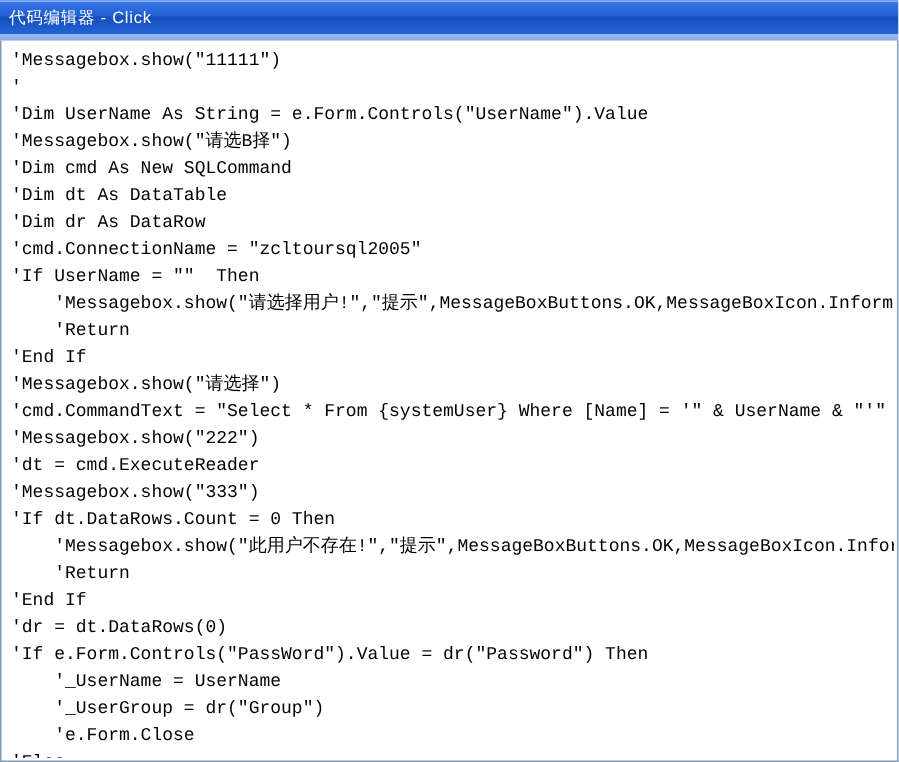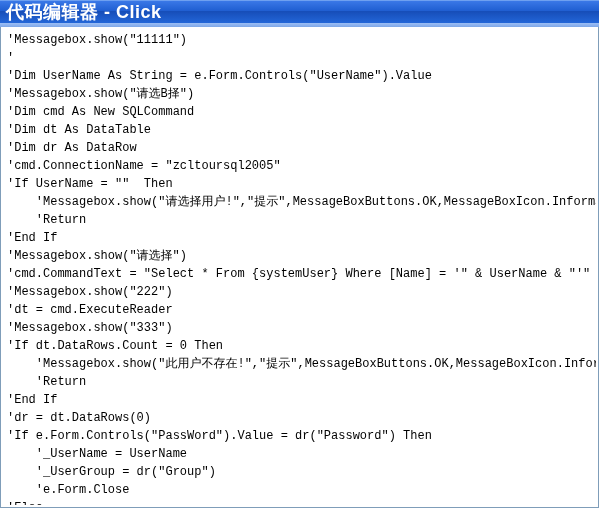--- a/index.html
+++ b/index.html
@@ -11,22 +11,22 @@
     font-family: "Microsoft YaHei", "SimSun", Tahoma, sans-serif;
     font-size: 12px;
     background: #fff;
   }
   .titlebar {
     background: linear-gradient(to bottom, #3a78e7 0%, #1f5ed1 45%, #164db8 46%, #2366d8 100%);
     color: #fff;
     height: 22px;
     line-height: 22px;
     padding: 0 6px;
-    font-weight: bold;
-    font-size: 18px;
+    font-weight: normal;
+    font-size: 11px;
     font-family: "SimSun", Tahoma, sans-serif;
     letter-spacing: 0.5px;
     border-top: 1px solid #6ea0f0;
   }
   .divider {
     height: 4px;
     background: linear-gradient(to bottom, #9cbef5, #7fa8e8);
     border-bottom: 1px solid #3e6fc9;
   }
   .editor-wrap {

